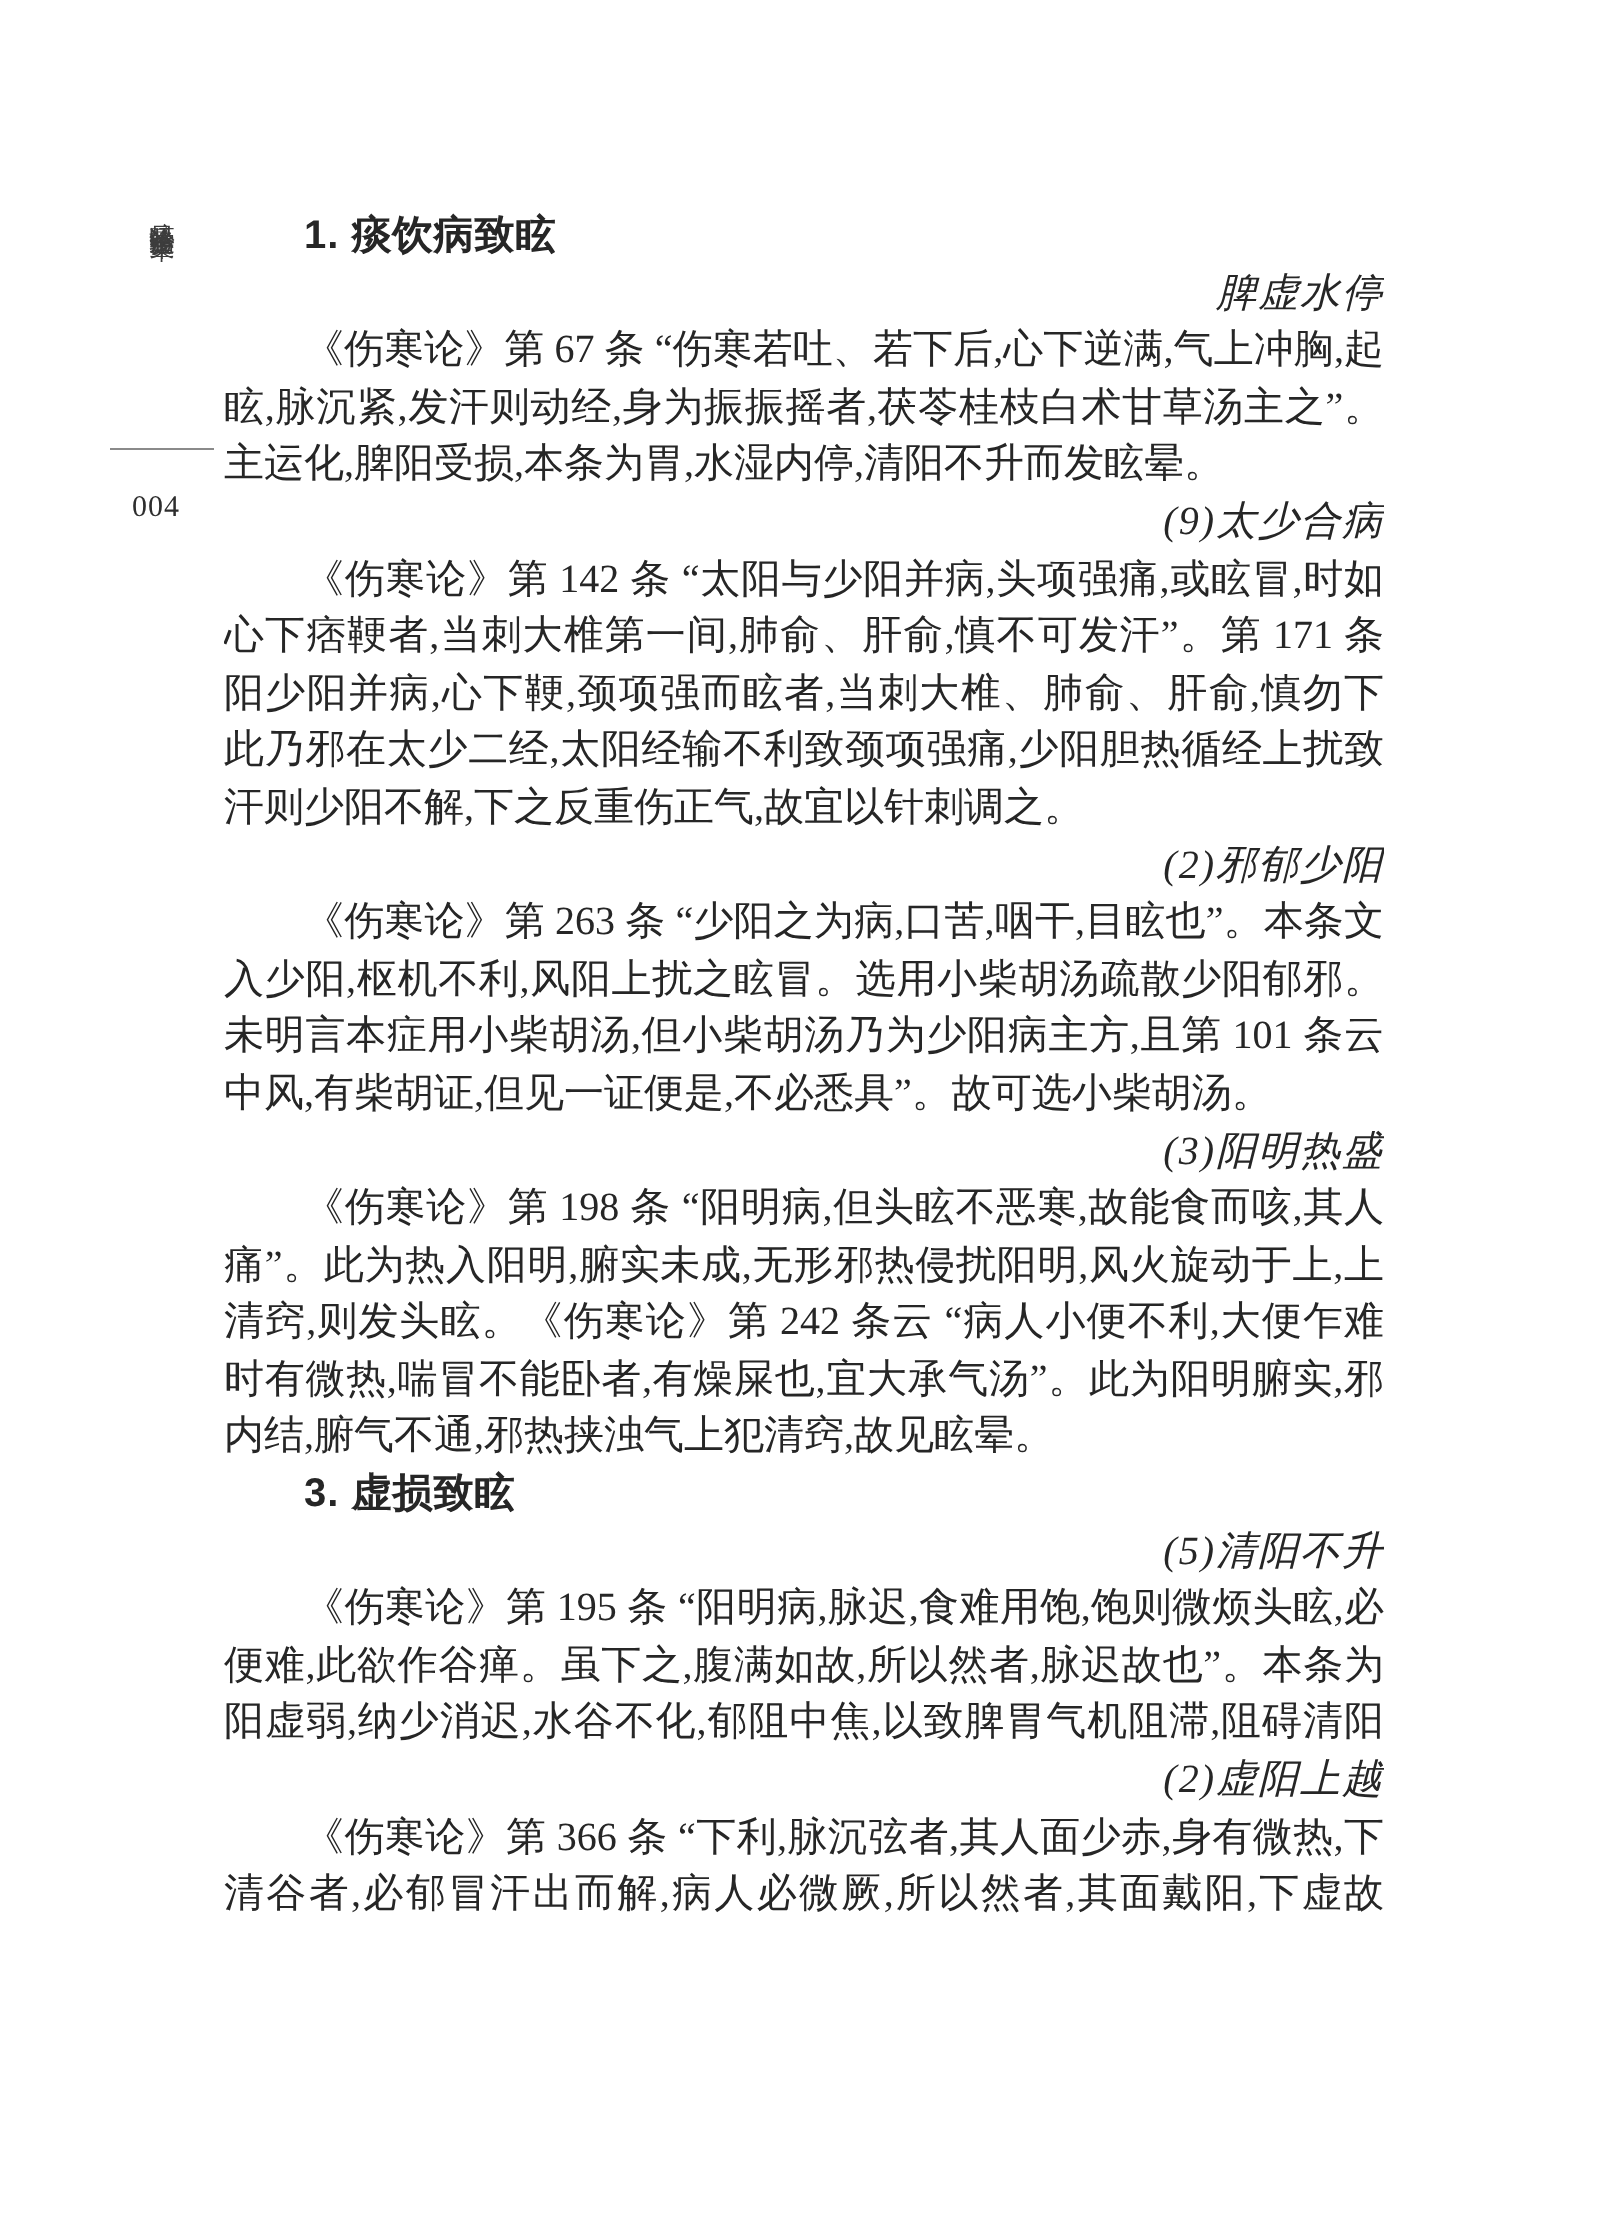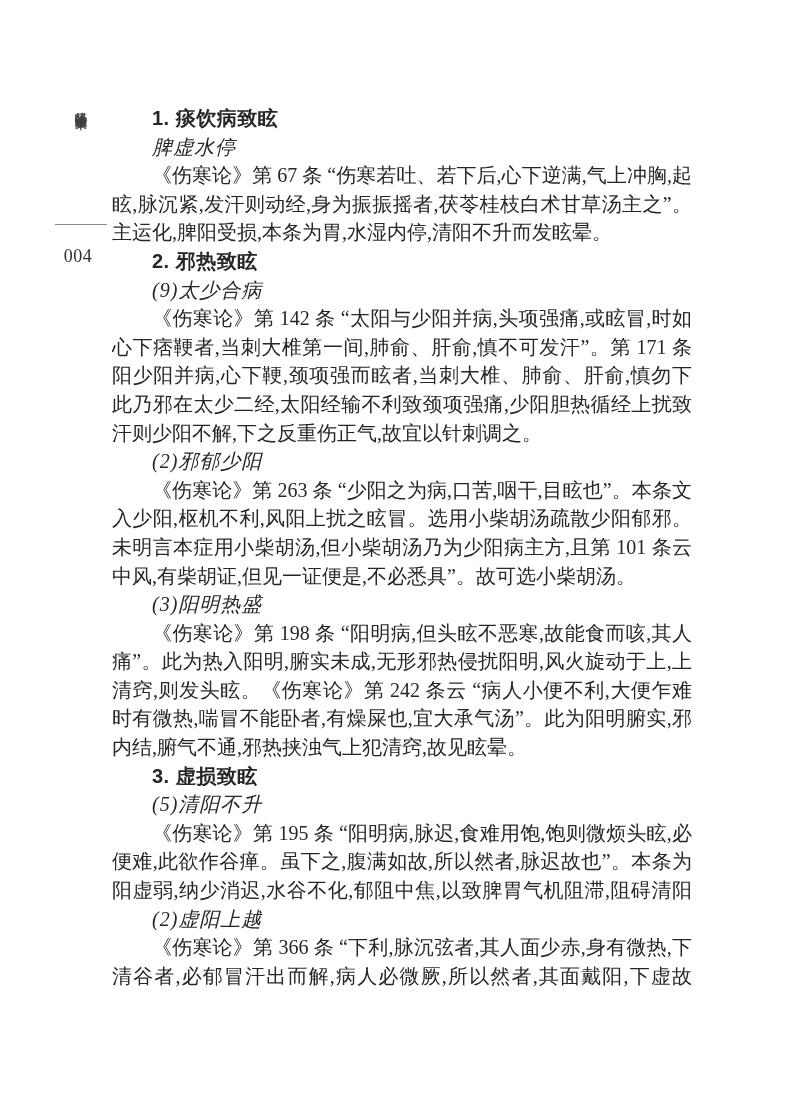--- a/index.html
+++ b/index.html
@@ -30,21 +30,21 @@
     left: 55px; top: 224px;
     width: 52px; height: 1px;
     background: #8a8a8a;
   }
   .page-number {
     position: absolute;
     left: 50px; top: 246px;
     width: 56px;
     text-align: center;
     font-family: "Liberation Serif", serif;
-    font-size: 18px;
+    font-size: 15px;
     letter-spacing: 0.5px;
     color: #2e2e2e;
   }
 
   
   .content {
     position: absolute;
     left: 112px; top: 104px;
     width: 580px;
   }
@@ -66,41 +66,41 @@
   }
   .line.indent { text-indent: 2em; }
   .line.heading {
     font-family: "Liberation Sans", sans-serif;
     font-weight: 700;
     letter-spacing: 0.5px;
   }
   .line.kai {
     font-style: italic;
     letter-spacing: 1px;
+    text-align: right;
   }
 </style>
 </head>
 <body>
 
 <div class="page">
 
   <aside>
     <div class="sidebar-title">眩晕诊治经验集萃</div>
     <div class="sidebar-rule"></div>
     <div class="page-number">004</div>
   </aside>
 
   <main class="content">
     <div>
         <div class="line heading indent">1. 痰饮病致眩</div>
         <div class="line kai indent">脾虚水停</div>
         <div class="line body indent fill">《伤寒论》第 67 条 “伤寒若吐、若下后,心下逆满,气上冲胸,起则头</div>
         <div class="line body fill">眩,脉沉紧,发汗则动经,身为振振摇者,茯苓桂枝白术甘草汤主之”。脾</div>
         <div class="line body">主运化,脾阳受损,本条为胃,水湿内停,清阳不升而发眩晕。</div>
-        <div class="line heading indent">2. 邪热致眩</div>
         <div class="line kai indent">(9)太少合病</div>
         <div class="line body indent fill">《伤寒论》第 142 条 “太阳与少阳并病,头项强痛,或眩冒,时如结胸,</div>
         <div class="line body fill">心下痞鞕者,当刺大椎第一间,肺俞、肝俞,慎不可发汗”。第 171 条 “太</div>
         <div class="line body fill">阳少阳并病,心下鞕,颈项强而眩者,当刺大椎、肺俞、肝俞,慎勿下之”。</div>
         <div class="line body fill">此乃邪在太少二经,太阳经输不利致颈项强痛,少阳胆热循经上扰致眩,发</div>
         <div class="line body">汗则少阳不解,下之反重伤正气,故宜以针刺调之。</div>
         <div class="line kai indent">(2)邪郁少阳</div>
         <div class="line body indent fill">《伤寒论》第 263 条 “少阳之为病,口苦,咽干,目眩也”。本条文为邪</div>
         <div class="line body fill">入少阳,枢机不利,风阳上扰之眩冒。选用小柴胡汤疏散少阳郁邪。仲景虽</div>
         <div class="line body fill">未明言本症用小柴胡汤,但小柴胡汤乃为少阳病主方,且第 101 条云 “伤寒</div>

